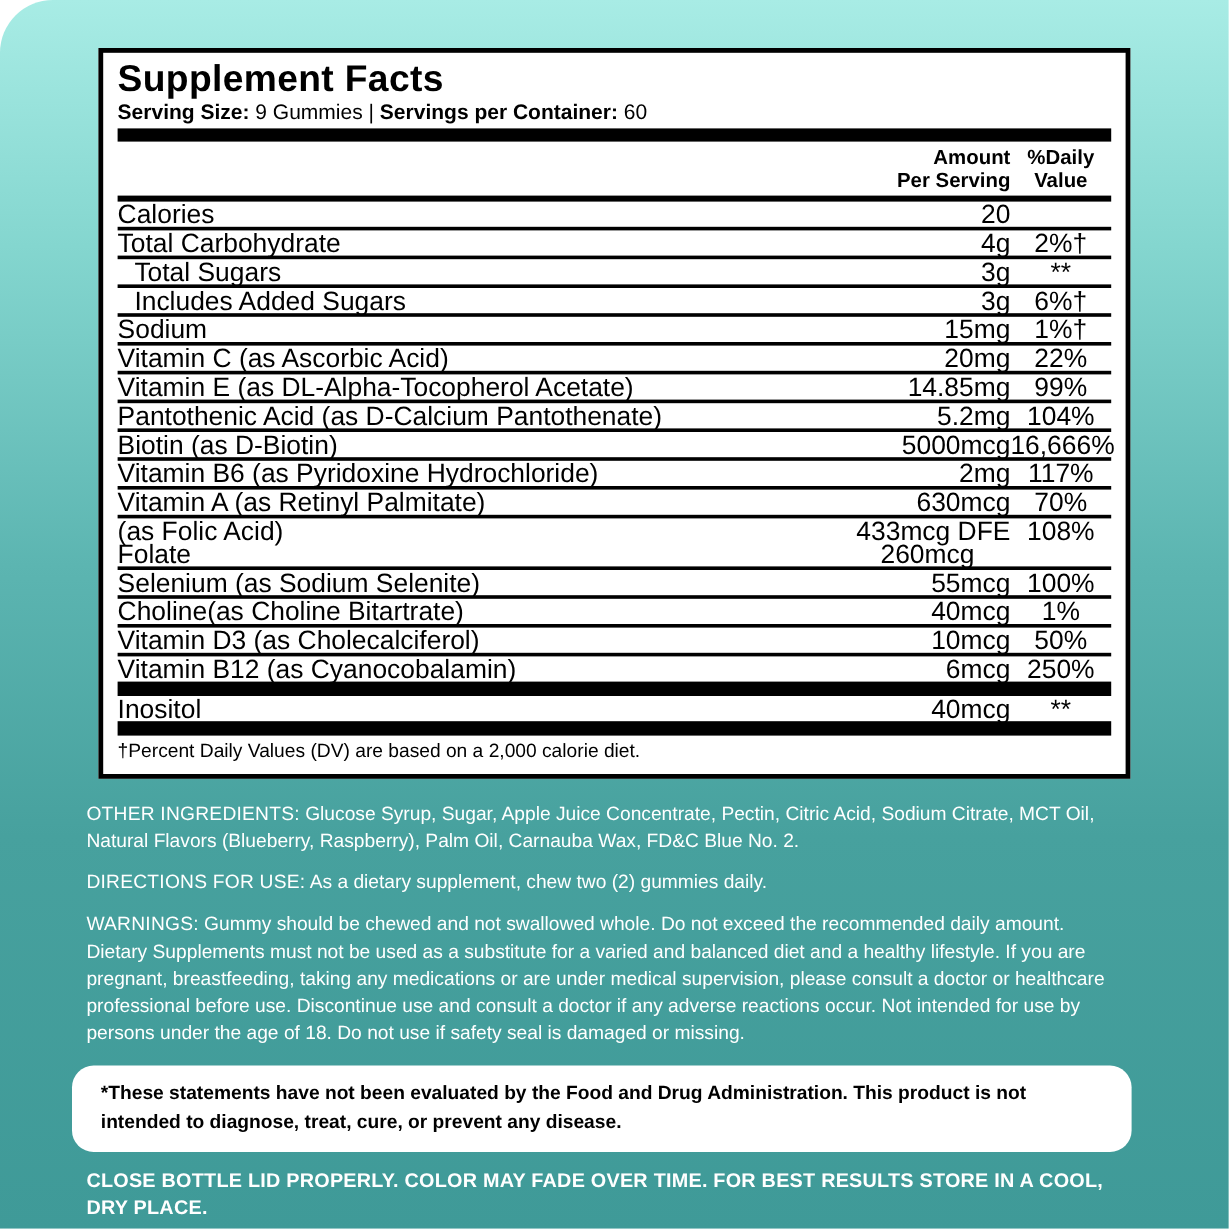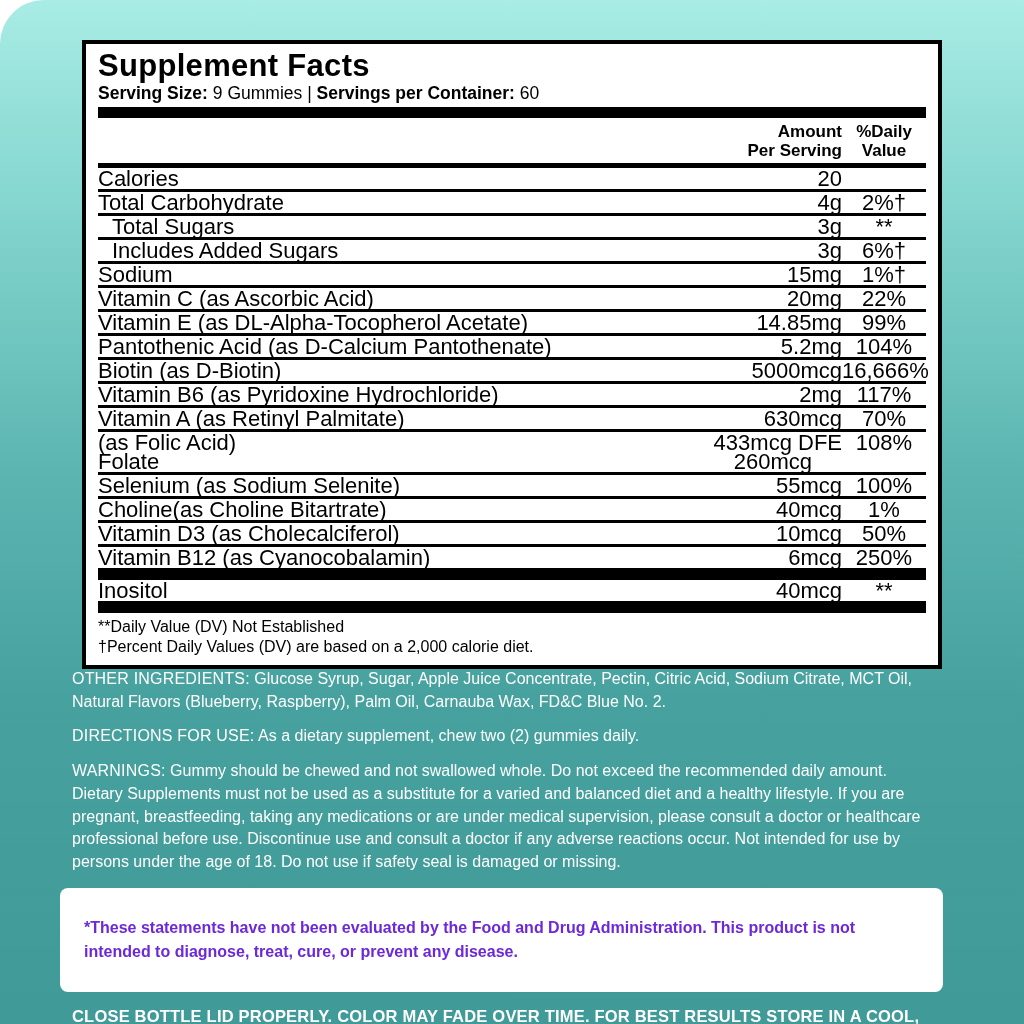--- a/index.html
+++ b/index.html
@@ -35,22 +35,22 @@
   .frow.indent .fname{padding-left:14px;}
   .famt{text-align:right;white-space:nowrap;}
   .famt .amt2{padding-right:30px;}
   .fdv{width:84px;text-align:center;white-space:nowrap;}
   .footnotes{font-size:16px;line-height:20px;padding:4px 0 3px 0;}
   
   .content{position:absolute;left:72px;top:668px;width:868px;color:#fff;}
   .para{font-size:16px;line-height:1.42;margin:0 0 12px 0;}
   .para .hd{font-weight:400;letter-spacing:.2px;}
   .disclaimer{
-    margin:14px 0 0 -12px;width:883px;box-sizing:border-box;background:#ffffff;color:#6d28d9;
-    border-radius:8px;padding:28px 24px;font-size:16px;font-weight:600;line-height:1.5;
+    margin:14px 0 0 -12px;width:883px;box-sizing:border-box;background:#ffffff;color:#000000;
+    border-radius:18px;padding:12px 24px;font-size:16px;font-weight:600;line-height:1.5;
   }
   .storage{
     margin:13px 0 0 0;width:868px;color:#fff;font-weight:700;font-size:16.5px;
     line-height:1.42;letter-spacing:.2px;white-space:pre-line;
   }
 </style>
 </head>
 <body>
 
 <div class="card">
@@ -264,21 +264,20 @@
             <div>40mcg</div>
           </div>
           <div class="fdv">
             <div>**</div>
           </div>
         </div>
         <div class="bar-div"></div>
       </div>
 
     <div class="footnotes">
-      <div>**Daily Value (DV) Not Established</div>
       <div>†Percent Daily Values (DV) are based on a 2,000 calorie diet.</div>
     </div>
   </div>
 
   <div class="content">
     <div class="para">
       <span class="hd">OTHER INGREDIENTS:</span><span> Glucose Syrup, Sugar, Apple Juice Concentrate, Pectin, Citric Acid, Sodium Citrate, MCT Oil, Natural Flavors (Blueberry, Raspberry), Palm Oil, Carnauba Wax, FD&amp;C Blue No. 2.</span>
     </div>
 
     <div class="para">

